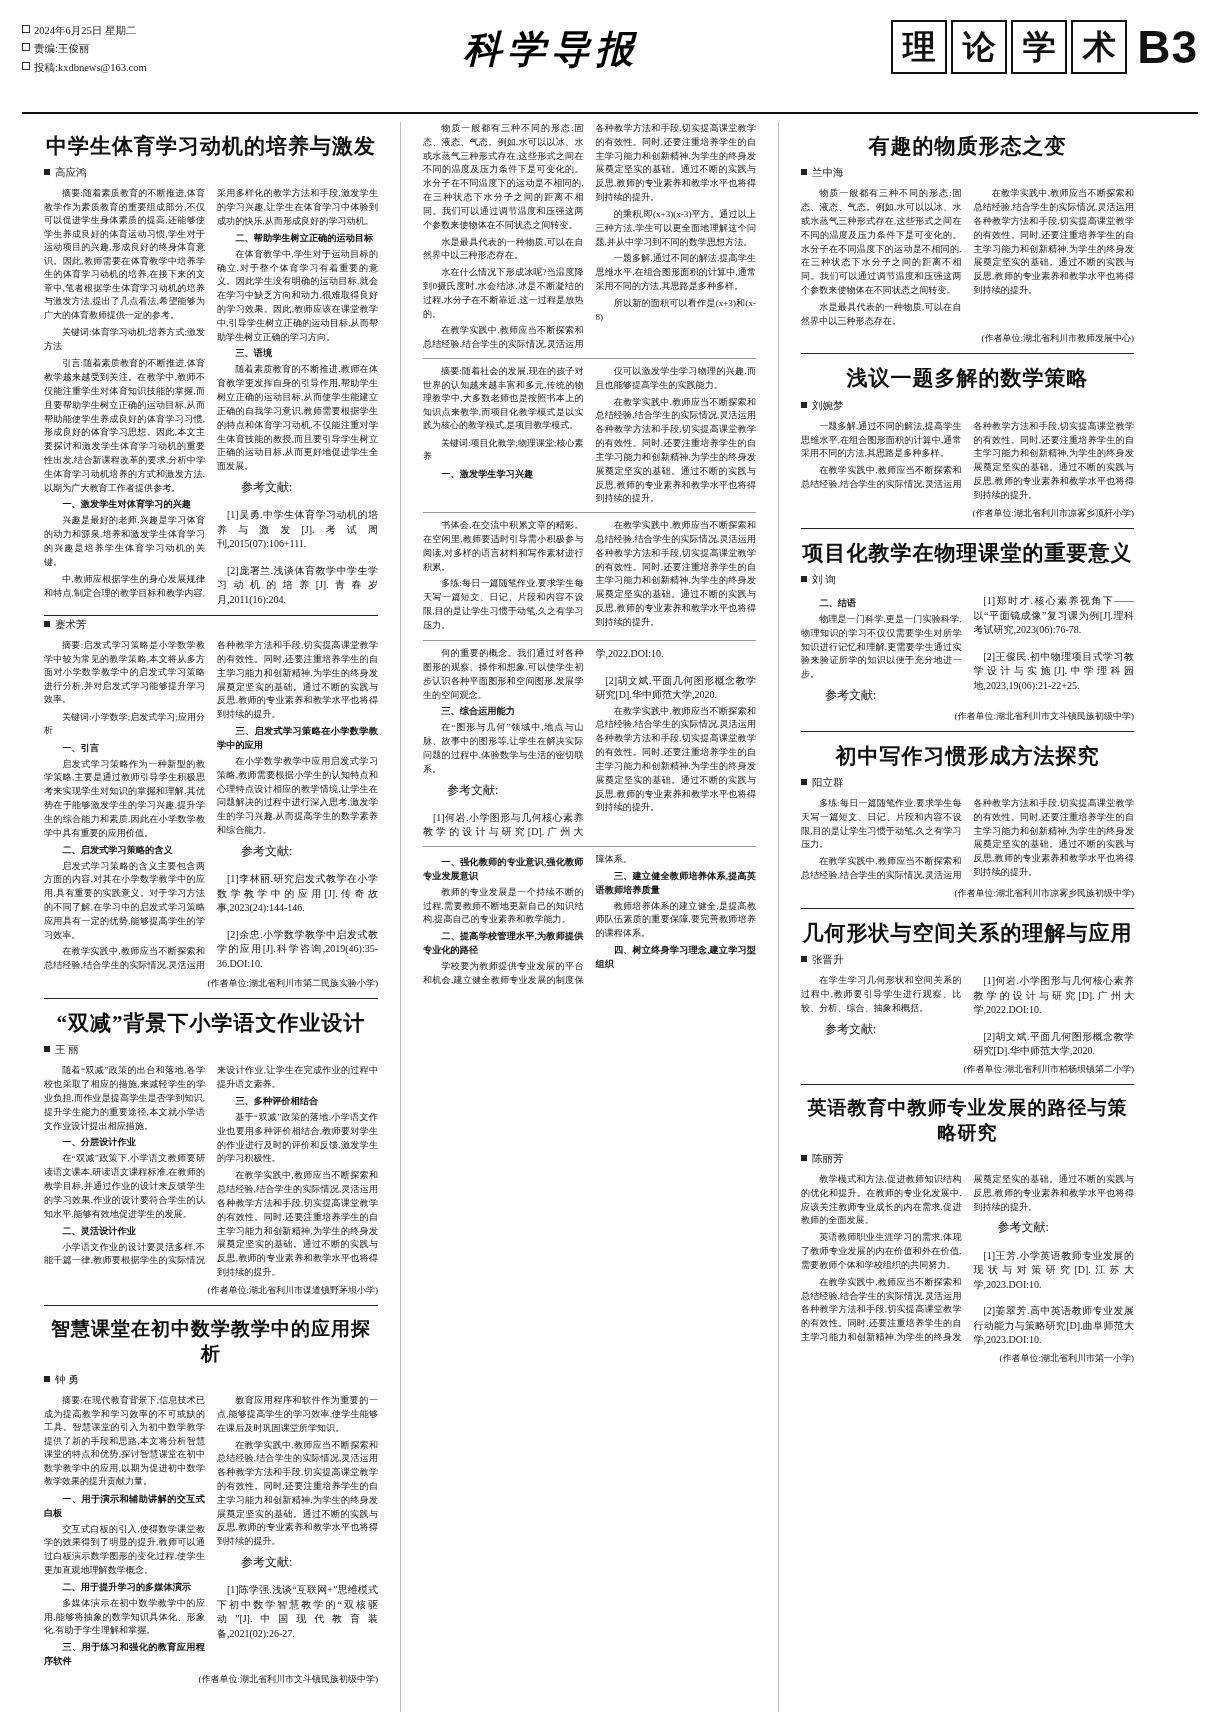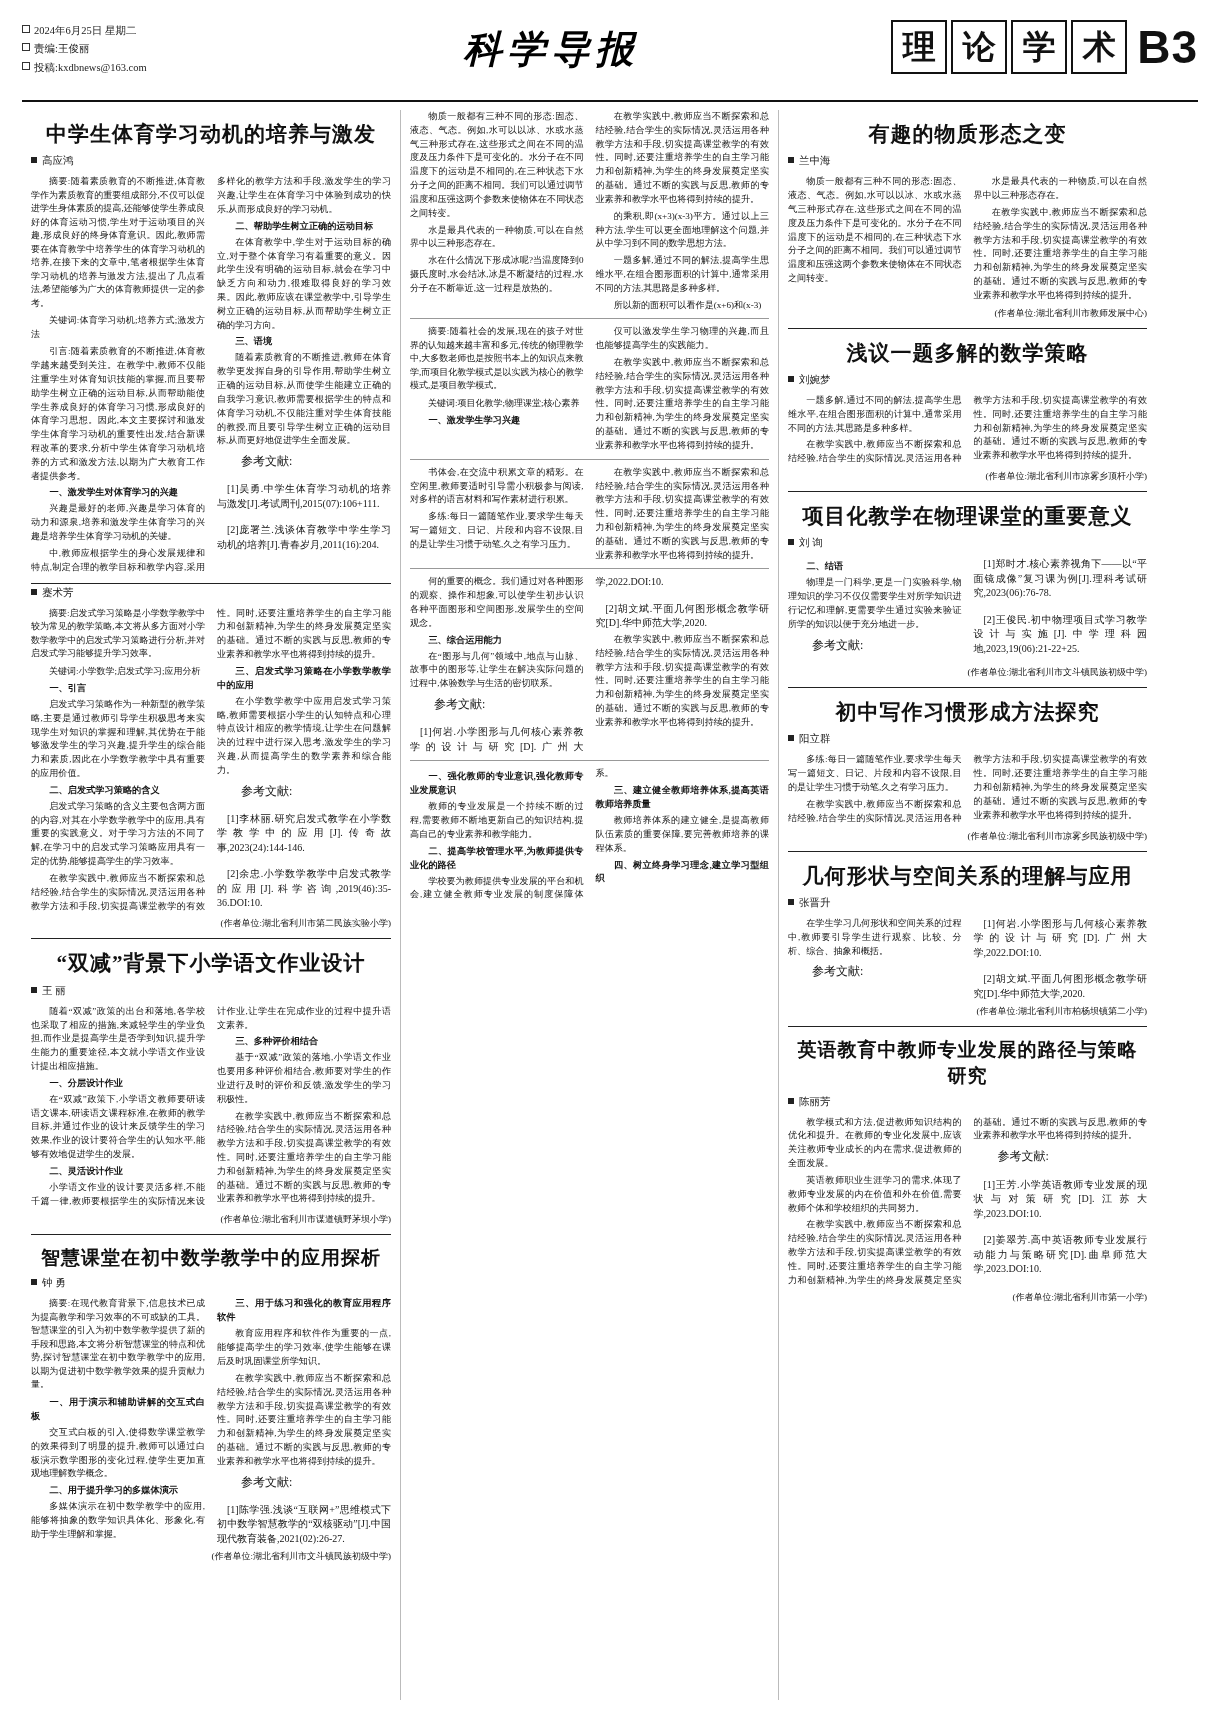--- a/index.html
+++ b/index.html
@@ -1,32 +1,32 @@
 <!DOCTYPE html>
 <html><head>
 <meta charset="utf-8">
 <style>
   html,body{margin:0;padding:0;background:#fff;}
   body{width:1220px;height:1725px;font-family:"Liberation Serif","DejaVu Serif",serif;color:#111;position:relative;overflow:hidden;}
   .page{width:1220px;height:1725px;position:relative;box-sizing:border-box;padding:18px 22px 10px 22px;}
 
   
-  .masthead{display:flex;align-items:flex-start;justify-content:space-between;height:78px;border-bottom:2px solid #111;padding-bottom:4px;}
+  .masthead{display:flex;align-items:flex-start;justify-content:space-between;height:78px;border-bottom:2px solid #111;padding-bottom:16px;}
   .mh-left{font-size:10.5px;line-height:1.75;color:#222;padding-top:4px;min-width:190px;}
   .mh-left div{white-space:nowrap;}
   .mh-left .sq{display:inline-block;width:6px;height:6px;border:1px solid #333;margin-right:4px;vertical-align:1px;}
   .mh-center{flex:1;text-align:center;padding-top:6px;}
   .mh-title{font-family:"Liberation Serif",serif;font-size:38px;font-weight:bold;letter-spacing:6px;font-style:italic;color:#000000;}
   .mh-right{display:flex;align-items:center;gap:4px;padding-top:2px;}
   .boxchar{width:52px;height:50px;border:2px solid #111;display:flex;align-items:center;justify-content:center;font-size:33px;font-weight:bold;background:#fff;}
   .bigpage{font-size:46px;font-weight:bold;letter-spacing:1px;margin-left:6px;font-family:"Liberation Sans",sans-serif;}
 
   
   .cols{display:flex;margin-top:8px;height:1590px;}
-  .col{width:378px;padding:0 9px;box-sizing:border-box;position:relative;}
+  .col{width:378px;padding:0 22px;box-sizing:border-box;position:relative;}
   .col + .col{border-left:1px solid #bbb;}
 
   .headline{text-align:center;font-size:21px;font-weight:bold;letter-spacing:1px;margin:10px 0 6px 0;line-height:1.35;}
   .headline.sm{font-size:19px;}
   .byline{font-size:10.5px;margin:2px 0 7px 0;color:#222;}
   .byline .mk{display:inline-block;width:6px;height:6px;background:#222;margin-right:5px;vertical-align:1px;}
 
   .body{font-size:9.1px;line-height:1.52;text-align:justify;color:#151515;}
   .body p{margin:0 0 3px 0;text-indent:2em;}
   .abs{font-size:9px;line-height:1.5;text-align:justify;margin-bottom:4px;text-indent:2em;}
@@ -149,21 +149,21 @@
 
     <div class="col">
 
       <div class="twocol body">
         <p>物质一般都有三种不同的形态:固态、液态、气态。例如,水可以以冰、水或水蒸气三种形式存在,这些形式之间在不同的温度及压力条件下是可变化的。水分子在不同温度下的运动是不相同的,在三种状态下水分子之间的距离不相同。我们可以通过调节温度和压强这两个参数来使物体在不同状态之间转变。</p>
         <p>水是最具代表的一种物质,可以在自然界中以三种形态存在。</p>
         <p>水在什么情况下形成冰呢?当温度降到0摄氏度时,水会结冰,冰是不断凝结的过程,水分子在不断靠近,这一过程是放热的。</p>
         <p>在教学实践中,教师应当不断探索和总结经验,结合学生的实际情况,灵活运用各种教学方法和手段,切实提高课堂教学的有效性。同时,还要注重培养学生的自主学习能力和创新精神,为学生的终身发展奠定坚实的基础。通过不断的实践与反思,教师的专业素养和教学水平也将得到持续的提升。</p>
         <p>的乘积,即(x+3)(x-3)平方。通过以上三种方法,学生可以更全面地理解这个问题,并从中学习到不同的数学思想方法。</p>
         <p>一题多解,通过不同的解法,提高学生思维水平,在组合图形面积的计算中,通常采用不同的方法,其思路是多种多样。</p>
-        <p>所以新的面积可以看作是(x+6)和(x-3)</p>
+        <p>所以新的面积可以看作是(x+3)和(x-8)</p>
       </div>
 
       <div class="thin"></div>
 
       <div class="twocol body">
         <div class="abs">摘要:随着社会的发展,现在的孩子对世界的认知越来越丰富和多元,传统的物理教学中,大多数老师也是按照书本上的知识点来教学,而项目化教学模式是以实践为核心的教学模式,是项目教学模式。</div>
         <div class="abs">关键词:项目化教学;物理课堂;核心素养</div>
         <div class="sub">一、激发学生学习兴趣</div>
         <p>仅可以激发学生学习物理的兴趣,而且也能够提高学生的实践能力。</p>
         <p>在教学实践中,教师应当不断探索和总结经验,结合学生的实际情况,灵活运用各种教学方法和手段,切实提高课堂教学的有效性。同时,还要注重培养学生的自主学习能力和创新精神,为学生的终身发展奠定坚实的基础。通过不断的实践与反思,教师的专业素养和教学水平也将得到持续的提升。</p>

